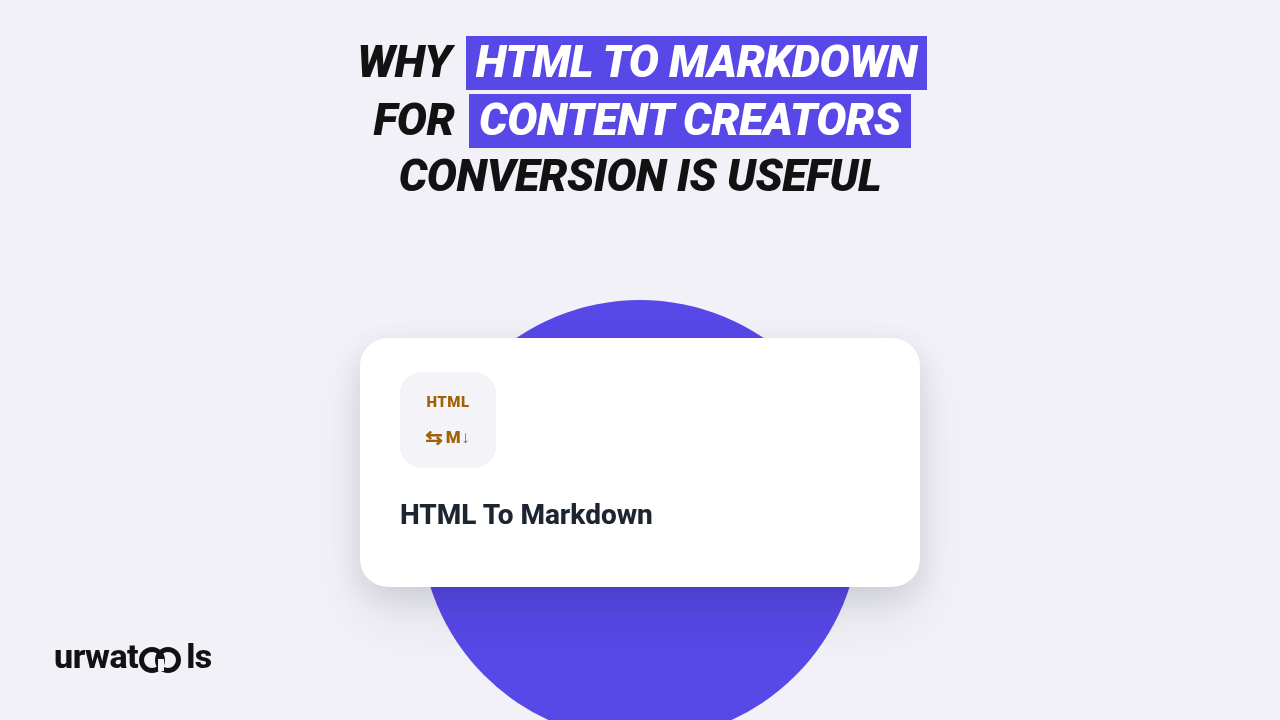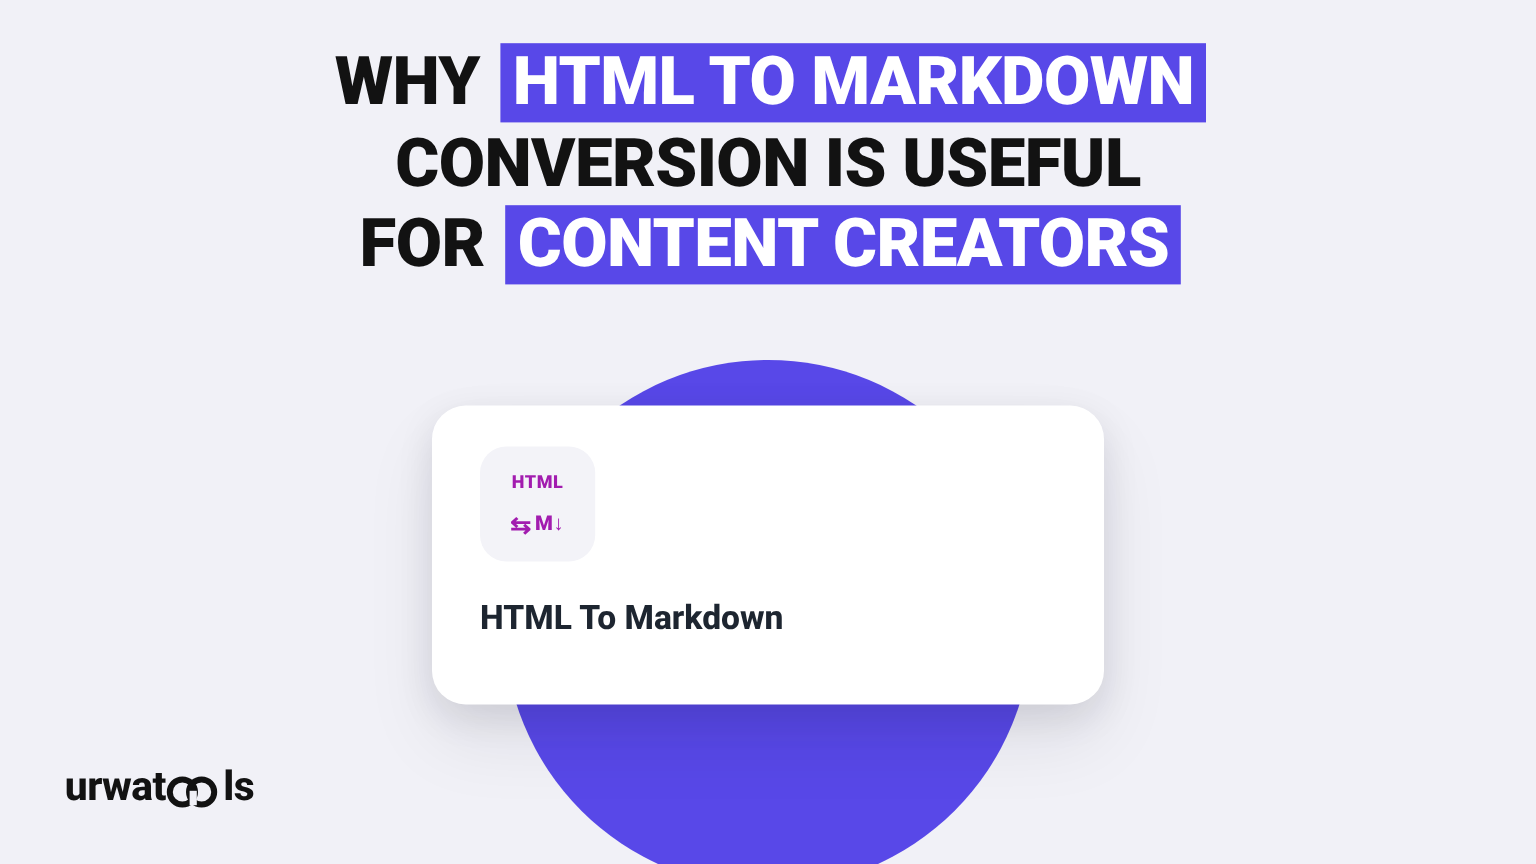--- a/index.html
+++ b/index.html
@@ -13,24 +13,25 @@
   .headline {
     position: absolute;
     top: 34px;
     left: 0;
     width: 100%;
     text-align: center;
   }
   .headline .line {
     display: block;
     font-weight: 900;
-    font-size: 56px;
+    font-size: 45px;
     line-height: 1.15;
     letter-spacing: -0.5px;
     color: #121212;
+    font-style: italic;
   }
   .headline .hl {
     background: #5848E8;
     color: #FFFFFF;
     padding: 0 10px 2px 10px;
     display: inline-block;
     margin: 2px 0;
   }
   .headline .plain {
     padding: 0 4px;
@@ -63,21 +64,21 @@
     width: 96px;
     height: 96px;
     background: #F3F3F8;
     border-radius: 22px;
     display: flex;
     flex-direction: column;
     align-items: center;
     justify-content: center;
     gap: 16px;
     margin-bottom: 30px;
-    color: #a21caf;
+    color: #a16207;
     font-weight: 900;
   }
   .tool-icon .row1 {
     font-size: 15px;
     letter-spacing: 0.5px;
   }
   .tool-icon .row2 {
     display: flex;
     align-items: center;
     gap: 4px;
@@ -146,25 +147,25 @@
 </style>
 </head>
 <body>
 
 <div class="headline">
   <span class="line">
     <span class="plain">WHY</span>
     <span class="hl">HTML TO MARKDOWN</span>
   </span>
   <span class="line">
-    <span class="plain">CONVERSION IS USEFUL</span>
+    <span class="plain">FOR</span>
+    <span class="hl">CONTENT CREATORS</span>
   </span>
   <span class="line">
-    <span class="plain">FOR</span>
-    <span class="hl">CONTENT CREATORS</span>
+    <span class="plain">CONVERSION IS USEFUL</span>
   </span>
 </div>
 
 <div class="shape-circle"></div>
 
 <div class="card">
   <div class="tool-icon">
     <div class="row1">HTML</div>
     <div class="row2">
       <span class="arrows">⇆</span>

